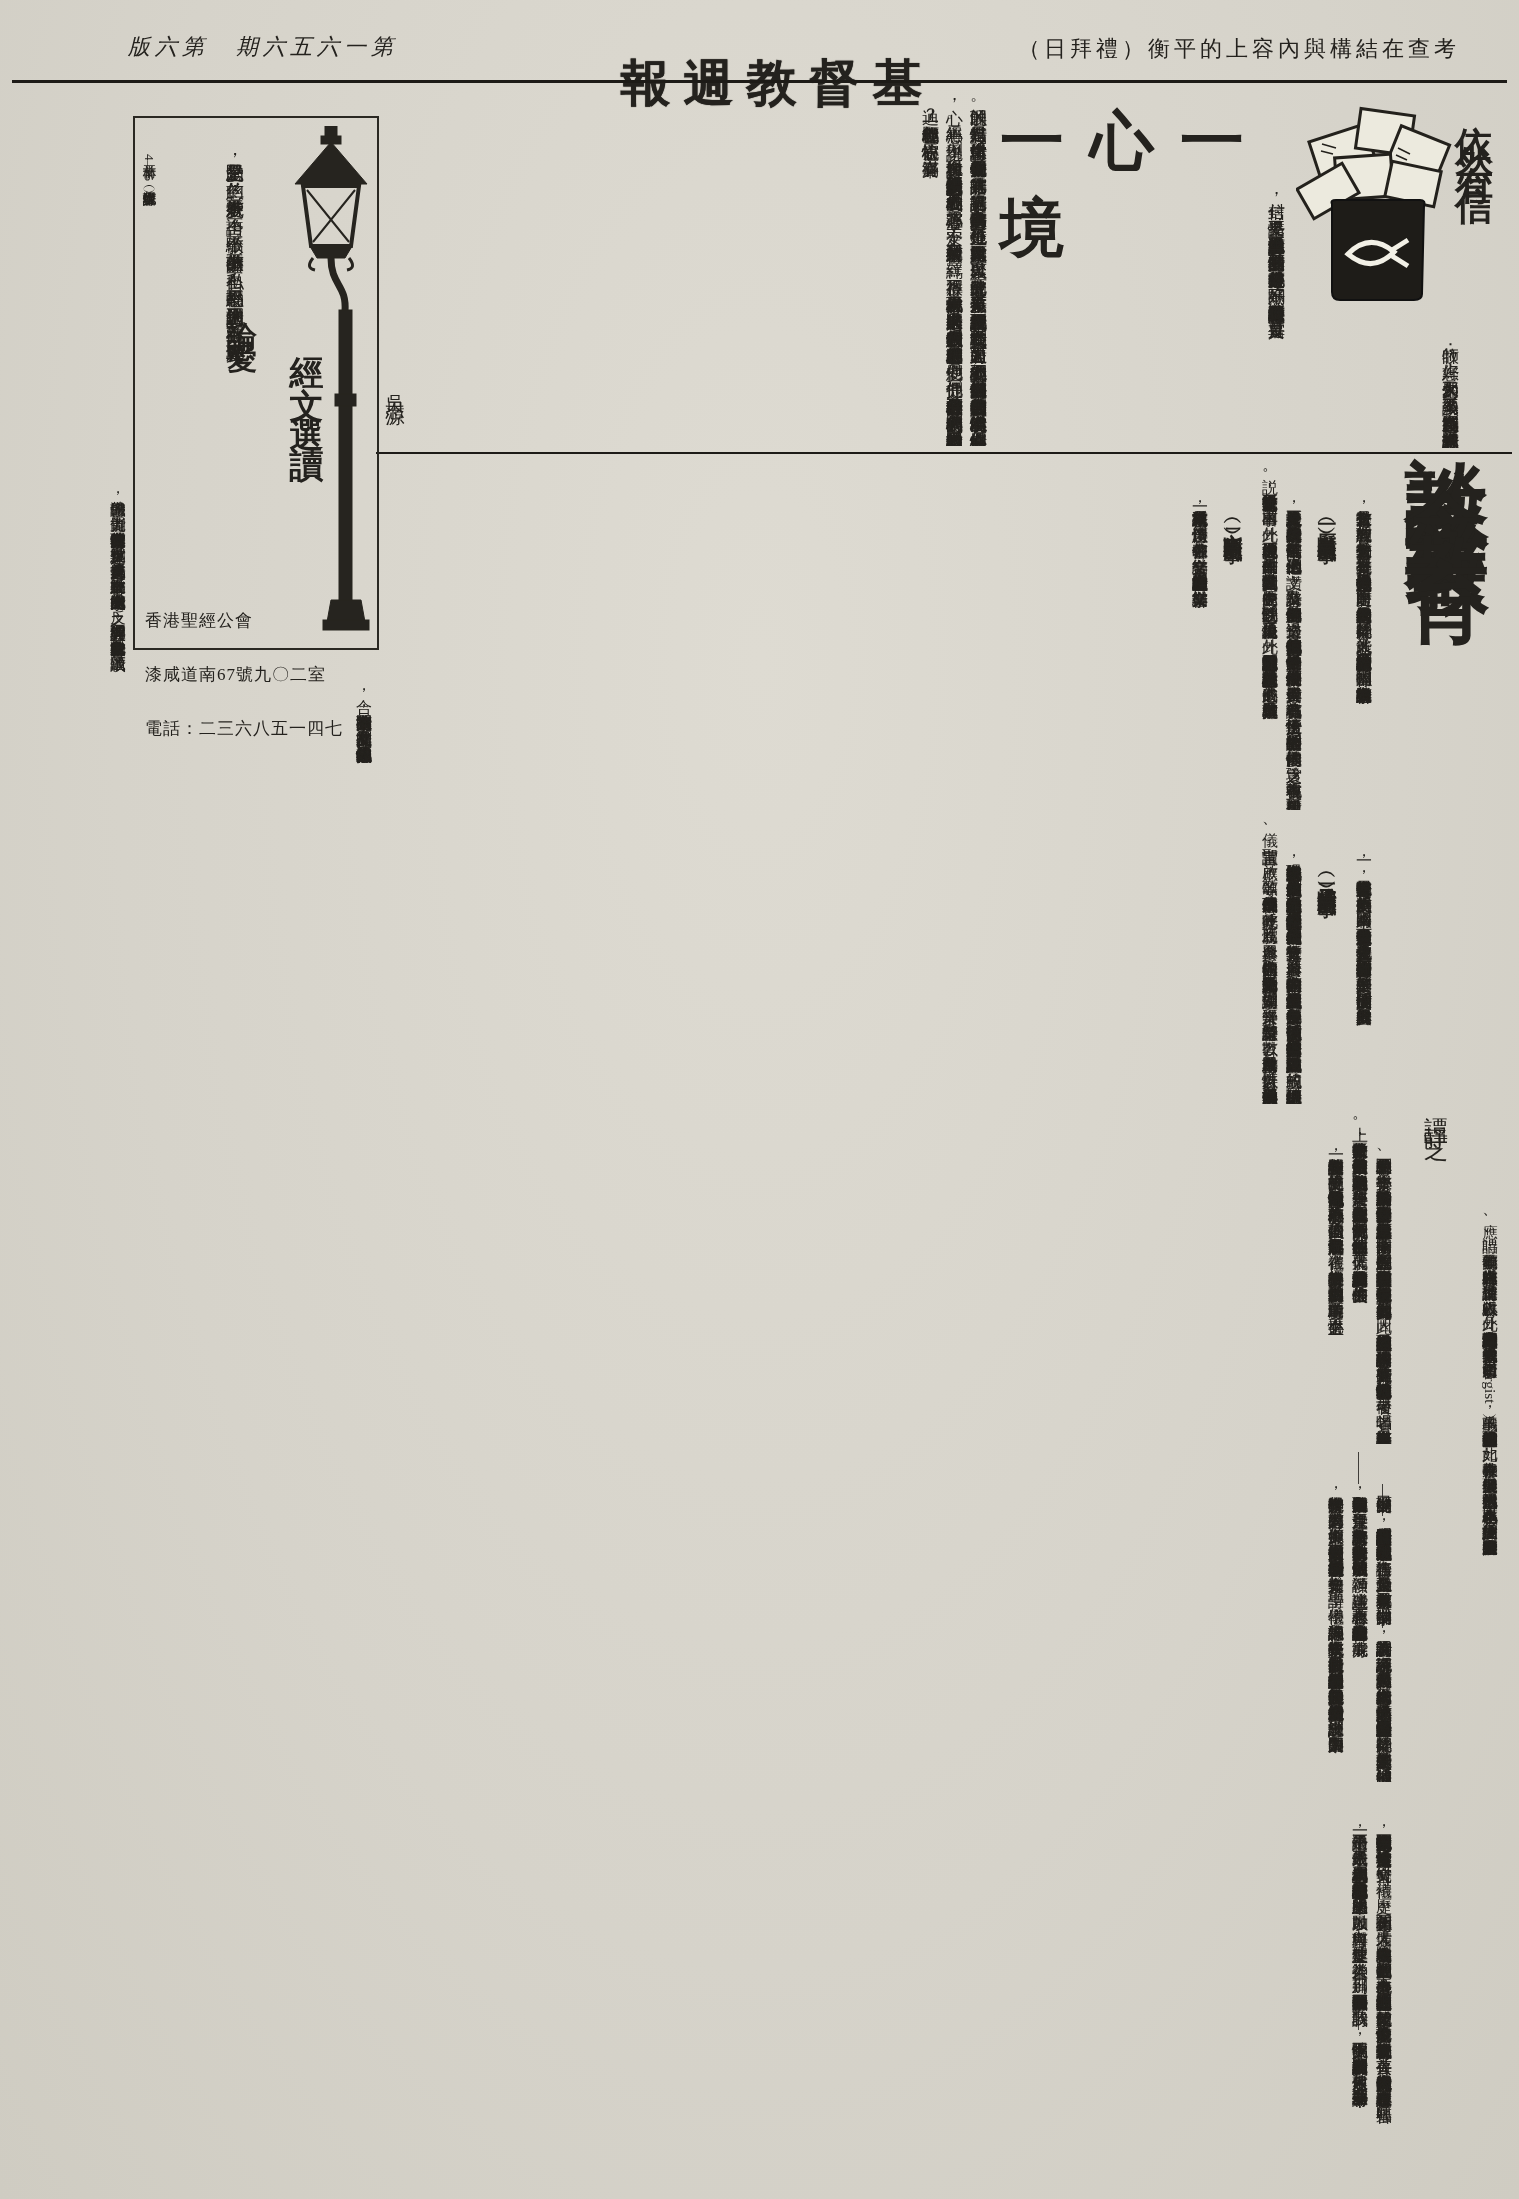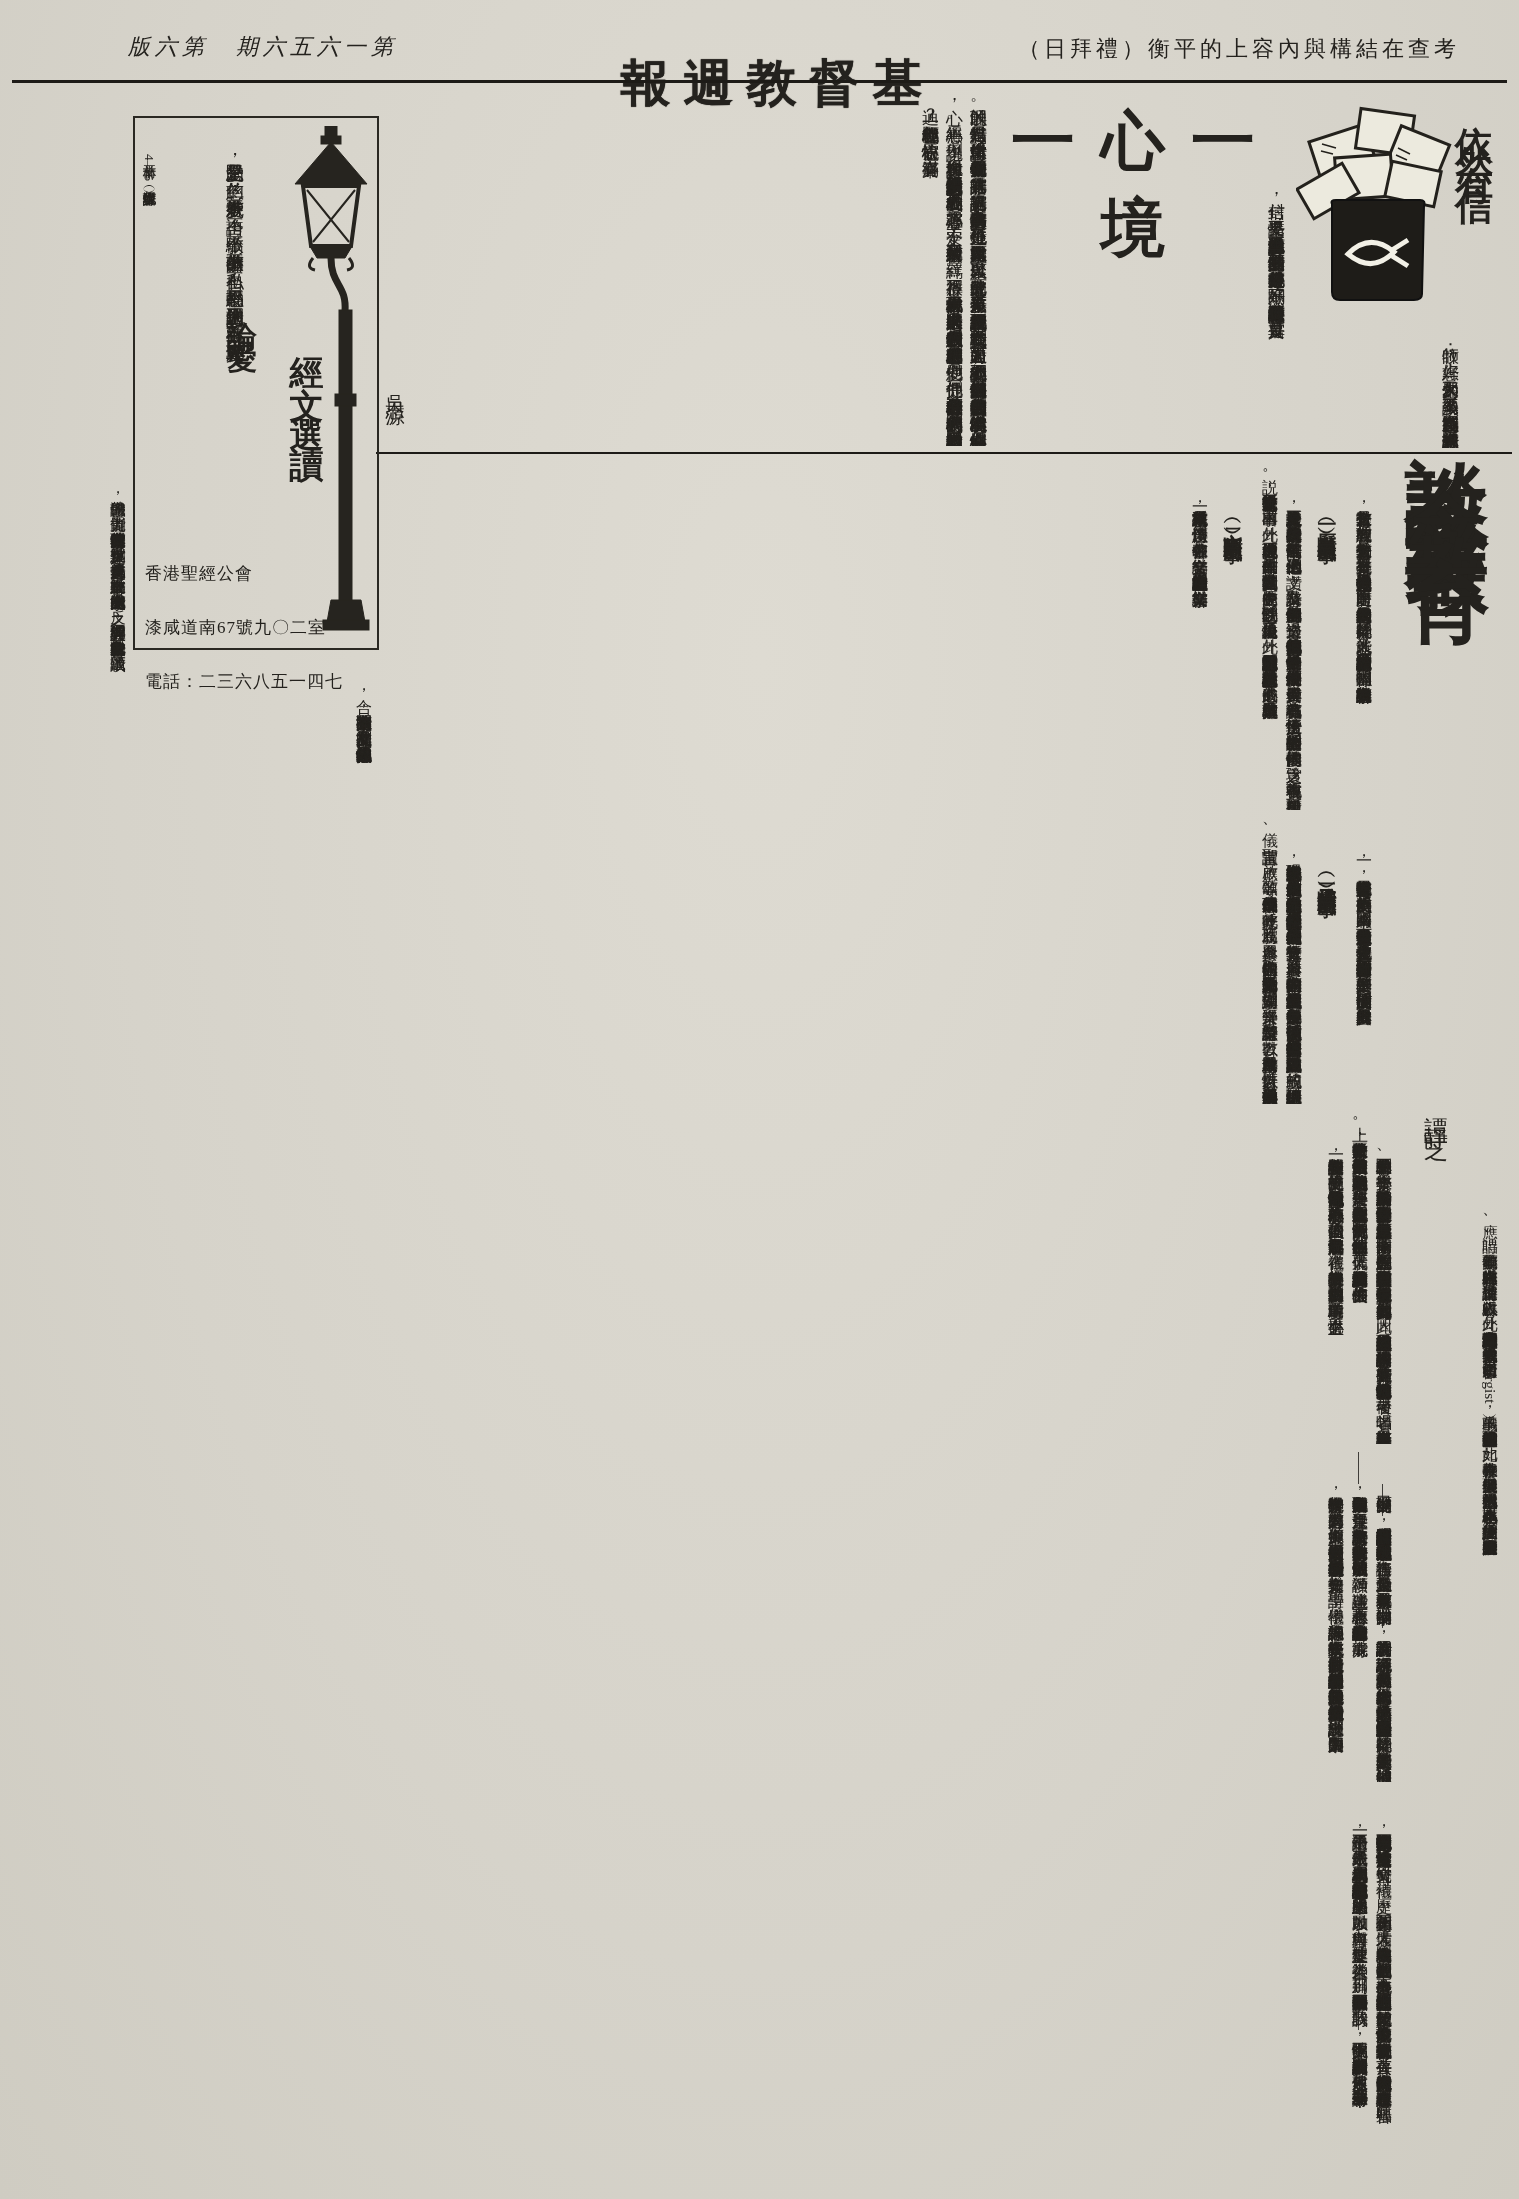--- a/index.html
+++ b/index.html
@@ -67,21 +67,21 @@
         <path d="M102 44 l12 6 M100 51 l11 5"></path>
       </g>
       <path d="M36 100 Q34 96 40 96 L124 96 Q130 96 128 102 L126 190 Q126 196 118 196 L44 196 Q36 196 36 188 Z" fill="#1e1c18" stroke="#111" stroke-width="2"></path>
       <g stroke="#f2f0e6" stroke-width="5" fill="none">
         <path d="M52 150 Q74 128 98 148 Q76 170 52 150 Z"></path>
         <path d="M96 146 L112 136 M96 152 L112 162"></path>
       </g>
     </svg>
   </div>
 
-  <div class="abs letter-title rtl" style="left:1000px;top:98px;width:292px;text-align:center;">一心一境</div>
+  <div class="abs letter-title rtl" style="left:1000px;top:98px;width:292px;text-align:left;">一心一境</div>
 
   <div class="abs v letter-text" style="left:1294px;top:334px;width:168px;height:114px;">牧師：您好！那天匆匆一聚，談不了幾多句，回家後一直感觸良多，好像有未了的話想跟你説，遂拿起筆來寫下這</div>
   <div class="abs v letter-text" style="left:1002px;top:190px;width:286px;height:256px;">封信，請不要見怪。也許是自己很久沒有參加過類似的研討會了，竟有點不習慣其中的一些場面。首先是傳呼機聲此起彼落，好不熱鬧，我是絕對不會驚訝教牧同工有傳呼機，其需要是可</div>
   <div class="abs v letter-text" style="left:420px;top:96px;width:570px;height:350px;">以理解的。只是有點錯愕，當研討會中場休息，十個教牧有九個要匆匆去覆機，有排隊共電話的，有講手提電話的，彷彿人人有急著要辦的事情，一分鐘也不可拖延。原本以為大家難得聚首，可以聚聚舊，分享一下彼此的近況，原來差不多十年沒有見了。但我留意到會上彼此都説話不多，當我們正在交談時，表面上是面對面了，但我們的心不在交談上，卻是充塞著一切的煩惱與掛牽，我們彷彿被過去與未來佔據著。活在當下的情境叫做「一心一境」，一個心只在一個情境之中，一個情境之中只有一個心，絕無二心。舉例説，現在參加研討會，就不要想這個研討會完結以後的事情。可是我們的心不在焉，心靈飄浮著，不安定，被昔日的種種所束縛、羈絆，不得釋放。現代城市人大部份是心不在焉，只是活在過去與未來之間。我們想教牧人員有一個重大的任務，就是幫助人們的心靈得著釋放，安慰他們，提升他們。若我們自己的心靈又有否得著提升？我們的內心有很大的空間嗎？只是因為我認識的教牧的視野中，我有否得著甚麼啟迪？但願你我都能一心一境，祝心靈愉快，滿有喜樂。</div>
   <div class="abs v signature" style="left:382px;top:380px;height:70px;">吳思源</div>
 
   <div class="abs rule" style="left:376px;top:452px;width:1136px;height:2px;"></div>
 
   <div class="abs boxed" style="left:133px;top:116px;width:242px;height:530px;">
     <div class="abs" style="left:152px;top:8px;">
@@ -99,21 +99,21 @@
           <rect x="48" y="268" width="21" height="12"></rect>
           <path d="M44 474 L74 474 L78 496 L40 496 Z"></path>
           <rect x="36" y="494" width="46" height="10"></rect>
         </g>
       </svg>
     </div>
     <div class="abs v scripture-label" style="left:148px;top:212px;height:300px;">經文選讀</div>
     <div class="abs v scripture-title" style="left:86px;top:178px;height:130px;">論愛</div>
     <div class="abs v scripture-text" style="left:26px;top:32px;width:88px;height:382px;">愛是堅忍的，仁慈的；有愛就不嫉妒，不自誇，不驕傲，不做鹵莽的事，不自私，不輕易動怒，不記住別人的過錯，不喜歡不義，只喜愛真理。</div>
     <div class="abs v scripture-ref" style="left:6px;top:36px;height:330px;">林前十三4—6（現代中文譯本修訂版）</div>
-    <div class="abs address" style="left:10px;top:415px;width:224px;">
+    <div class="abs address" style="left:10px;top:462px;width:224px;">
       <div>香港聖經公會</div>
       <div>漆咸道南67號九〇二室</div>
       <div>電話：二三六八五一四七</div>
     </div>
   </div>
 
   <div class="abs v article-title" style="left:1390px;top:388px;height:706px;">談教會音樂教育</div>
   <div class="abs v article-author" style="left:1420px;top:1098px;height:110px;">譚靜芝</div>
 
   <div class="abs v band" style="left:424px;top:466px;width:952px;height:344px;">

